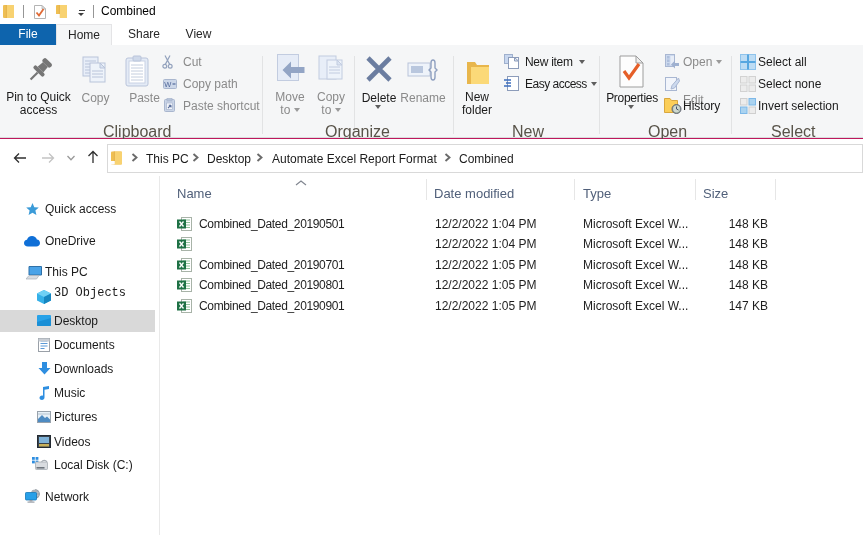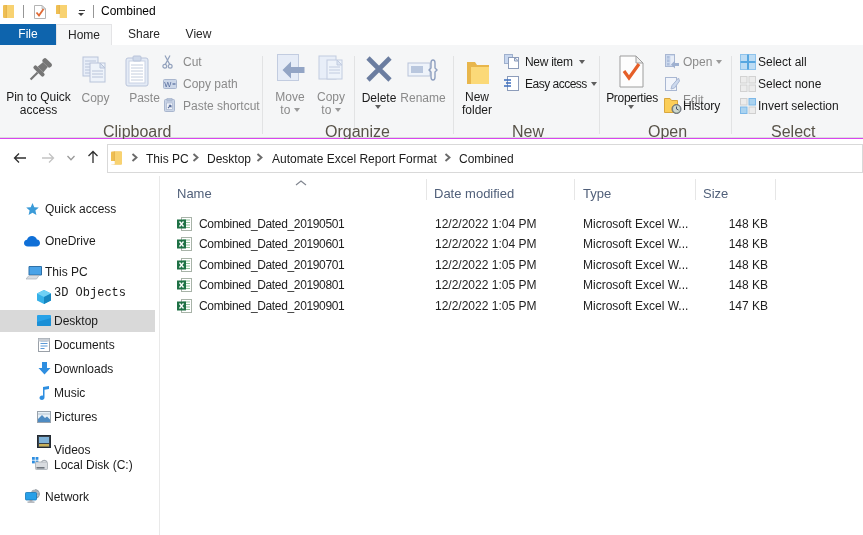--- a/index.html
+++ b/index.html
@@ -1,18 +1,18 @@
 <!DOCTYPE html>
 <html><head>
 <meta charset="utf-8">
 <style>
   * { margin:0; padding:0; box-sizing:border-box; }
   html,body { width:863px; height:535px; background:#fff; overflow:hidden; }
   body { font-family:"Liberation Sans", sans-serif; font-size:12px; color:#1b1b1b; }
-  #win { position:absolute; top:0; left:0; width:863px; height:535px; background:#d946ef; }
+  #win { position:absolute; top:0; left:0; width:863px; height:535px; background:#be185d; }
   .abs { position:absolute; }
   .ctr { text-align:center; }
   .dis { color:#8a8a8a;text-align:center; }
   .grplabel { color:#585349; font-size:16px; }
   .sep { position:absolute; width:1px; background:#e2e3e4; top:11px; height:78px; }
   .caret-d { display:inline-block; width:0; height:0; border-left:3.5px solid transparent; border-right:3.5px solid transparent; border-top:4px solid #5e5e5e; }
   .caret-dis { border-top-color:#9a9a9a; }
   .hdr { color:#51607a; font-size:13px; }
   .row { position:absolute; left:0; width:703px; height:21px; }
   .row .xic { position:absolute; left:17px; top:3px; }
@@ -320,21 +320,21 @@
       <path d="M1 8 L5 4 L8 7 L10 5.5 L13 8.5 L13 11 L1 11 Z" fill="#4e8bc2"></path>
       <path d="M1 3 L13 3" stroke="#b7c4d0"></path>
     </svg>
     <div class="abs" style="left:54px;top:233.5px;">Pictures</div>
 
     <svg class="abs" style="left:37px;top:258.5px;" width="14" height="13" viewBox="0 0 14 13">
       <rect x="0.5" y="0.5" width="13" height="12" fill="#39434d" stroke="#232a31"></rect>
       <rect x="2" y="2" width="10" height="6" fill="#7fb2d8"></rect>
       <rect x="2" y="9" width="10" height="2.5" fill="#c8b05a"></rect>
     </svg>
-    <div class="abs" style="left:54px;top:267px;">Videos</div>
+    <div class="abs" style="left:54px;top:259px;">Videos</div>
 
     <svg class="abs" style="left:32px;top:281px;" width="16" height="14" viewBox="0 0 16 14">
       <rect x="0" y="0" width="2.8" height="2.8" fill="#2e8ee0"></rect>
         <rect x="3.6" y="0" width="2.8" height="2.8" fill="#2e8ee0"></rect>
       <rect x="0" y="3.6" width="2.8" height="2.8" fill="#2e8ee0"></rect>
         <rect x="3.6" y="3.6" width="2.8" height="2.8" fill="#2e8ee0"></rect>
       <rect x="3.5" y="5" width="12" height="7.5" rx="0.8" fill="#d9dce0" stroke="#a7adb4" stroke-width="0.8"></rect>
       <path d="M9.5 5 A3.2 3.2 0 0 1 15 5" fill="none" stroke="#a7adb4" stroke-width="1.2"></path>
       <rect x="4.5" y="10" width="8" height="1.6" fill="#6e757d"></rect>
     </svg>
@@ -376,21 +376,20 @@
         <span class="ty">Microsoft Excel W...</span>
         <span class="sz">148 KB</span>
       </div>
     <div class="row" style="top:58.4px;">
         <svg class="xic" width="15" height="14" viewBox="0 0 15 14">
           <rect x="4.5" y="0.5" width="10" height="13" fill="#fff" stroke="#a8b3a8"></rect>
           <path d="M6 3 h7 M6 5.5 h7 M6 8 h7 M6 10.5 h7" stroke="#8fc29a" stroke-width="1"></path>
           <rect x="0" y="2.5" width="9" height="9" fill="#1e7145"></rect>
           <path d="M2.5 4.5 L6.5 9.5 M6.5 4.5 L2.5 9.5" stroke="#fff" stroke-width="1.3"></path>
         </svg>
-        <span class="nm">Combined_Dated_20190601</span>
         <span class="dt">12/2/2022 1:04 PM</span>
         <span class="ty">Microsoft Excel W...</span>
         <span class="sz">148 KB</span>
       </div>
     <div class="row" style="top:78.8px;">
         <svg class="xic" width="15" height="14" viewBox="0 0 15 14">
           <rect x="4.5" y="0.5" width="10" height="13" fill="#fff" stroke="#a8b3a8"></rect>
           <path d="M6 3 h7 M6 5.5 h7 M6 8 h7 M6 10.5 h7" stroke="#8fc29a" stroke-width="1"></path>
           <rect x="0" y="2.5" width="9" height="9" fill="#1e7145"></rect>
           <path d="M2.5 4.5 L6.5 9.5 M6.5 4.5 L2.5 9.5" stroke="#fff" stroke-width="1.3"></path>

